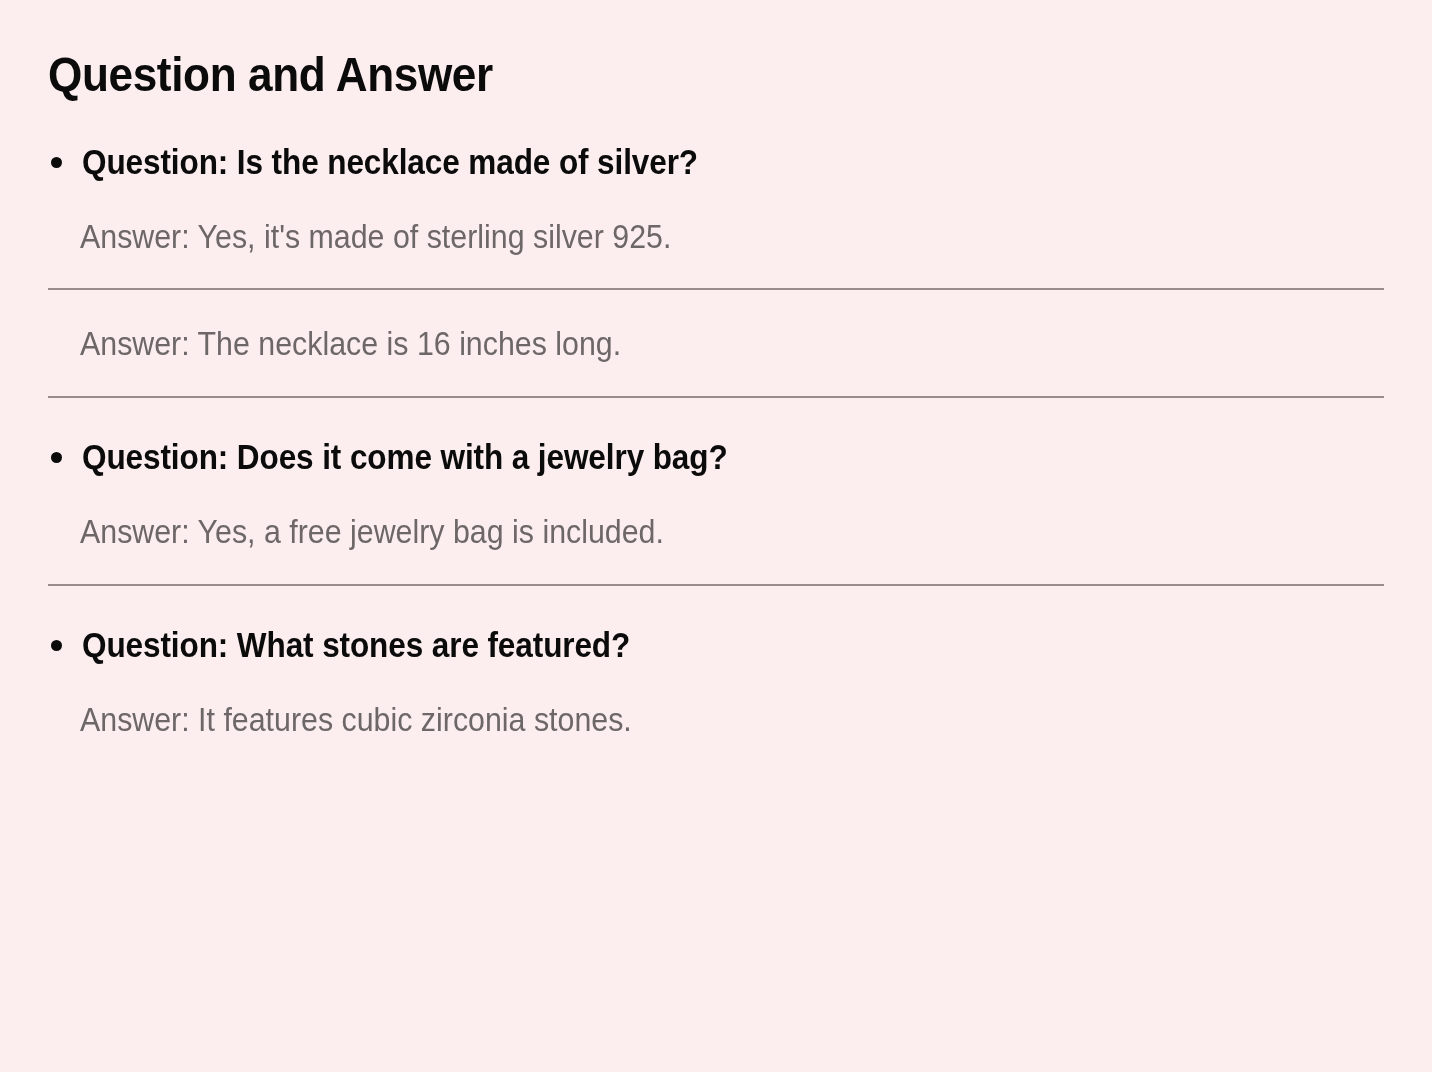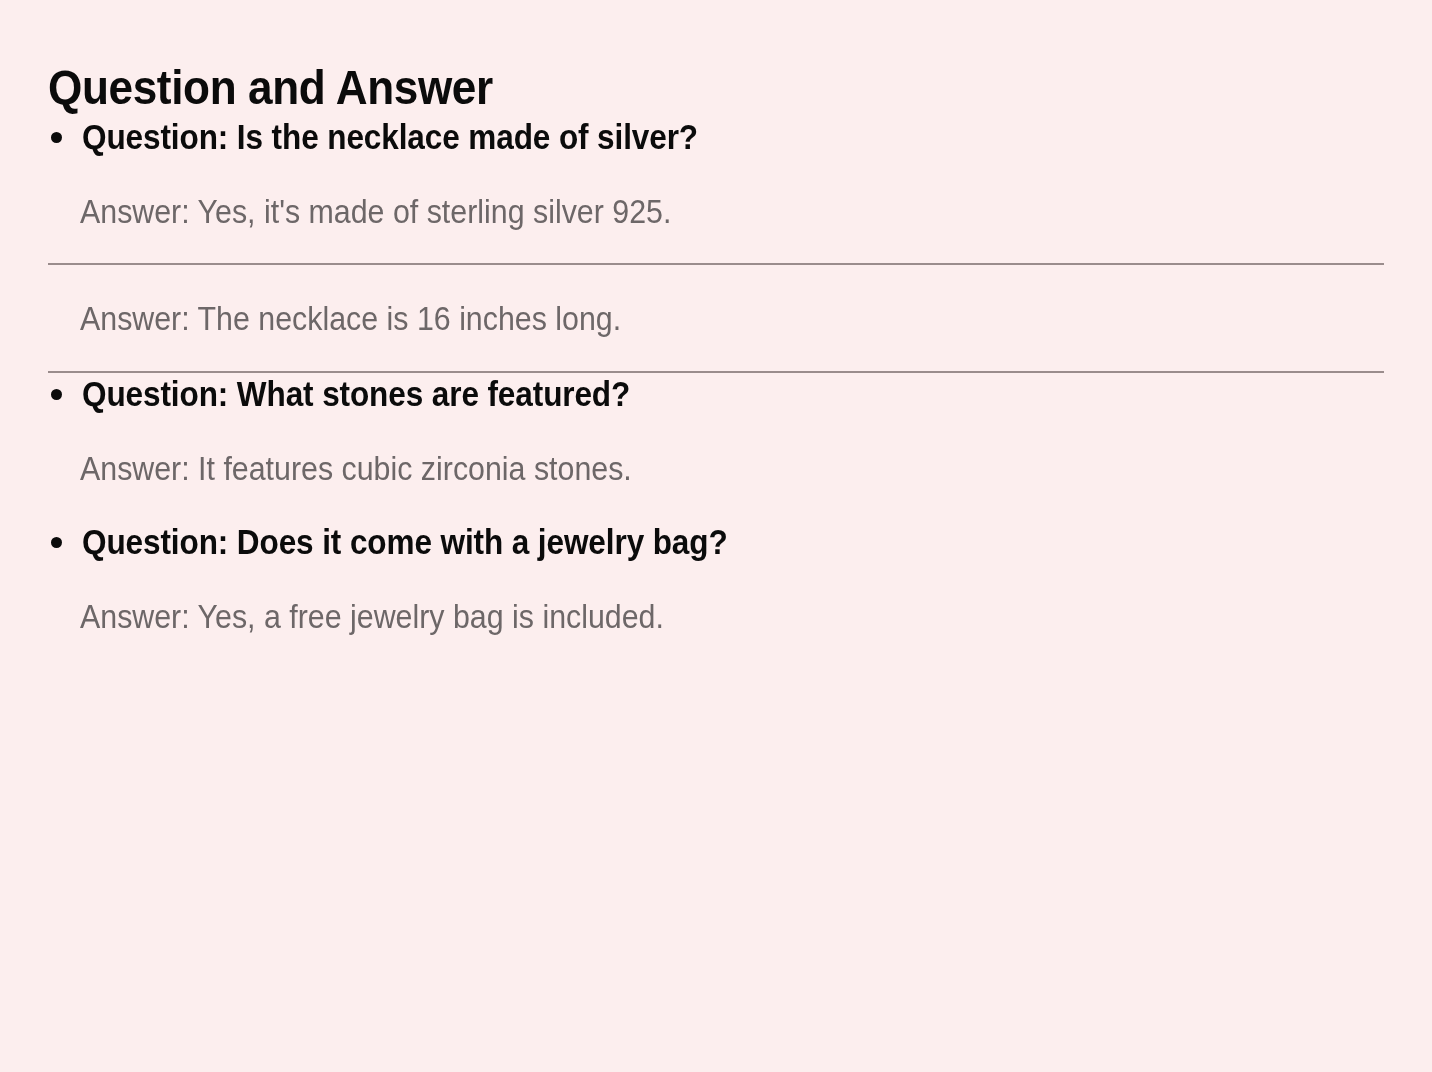--- a/index.html
+++ b/index.html
@@ -11,21 +11,21 @@
     height: 1072px;
     background: #fceeee;
     font-family: "Liberation Sans", sans-serif;
     overflow: hidden;
   }
 
   .page {
     box-sizing: border-box;
     width: 1432px;
     height: 796px;
-    padding: 13px 48px;
+    padding: 0 48px;
     background: #fceeee;
   }
 
   .page-title {
     margin: 0;
     padding-top: 46px;
     font-family: "Liberation Sans", sans-serif;
     font-weight: bold;
     font-size: 49px;
     line-height: 1.16;
@@ -58,20 +58,21 @@
   }
 
   .qa-item:last-child .divider {
     display: none;
   }
 
   .question-row {
     display: block;
     position: relative;
     padding-left: 34px;
+    margin-top: 38px;
   }
 
   .bullet-icon {
     position: absolute;
     left: 3px;
     top: 16px;
     width: 11px;
     height: 11px;
     border-radius: 50%;
     background: #0b0b0b;
@@ -125,29 +126,29 @@
     </li>
 
     <li class="qa-item">
       <div class="answer-text">Answer: The necklace is 16 inches long.</div>
       <hr class="divider">
     </li>
 
     <li class="qa-item">
       <div class="question-row">
         <span class="bullet-icon"></span>
+        <span class="question-text">Question: Does it come with a jewelry bag?</span>
+      </div>
+      <div class="answer-text">Answer: Yes, a free jewelry bag is included.</div>
+      <hr class="divider">
+    </li>
+
+    <li class="qa-item">
+      <div class="question-row">
+        <span class="bullet-icon"></span>
         <span class="question-text">Question: What stones are featured?</span>
       </div>
       <div class="answer-text">Answer: It features cubic zirconia stones.</div>
 
     </li>
 
-    <li class="qa-item">
-      <div class="question-row">
-        <span class="bullet-icon"></span>
-        <span class="question-text">Question: Does it come with a jewelry bag?</span>
-      </div>
-      <div class="answer-text">Answer: Yes, a free jewelry bag is included.</div>
-      <hr class="divider">
-    </li>
-
   </ul>
 </div>
 
 </body></html>

